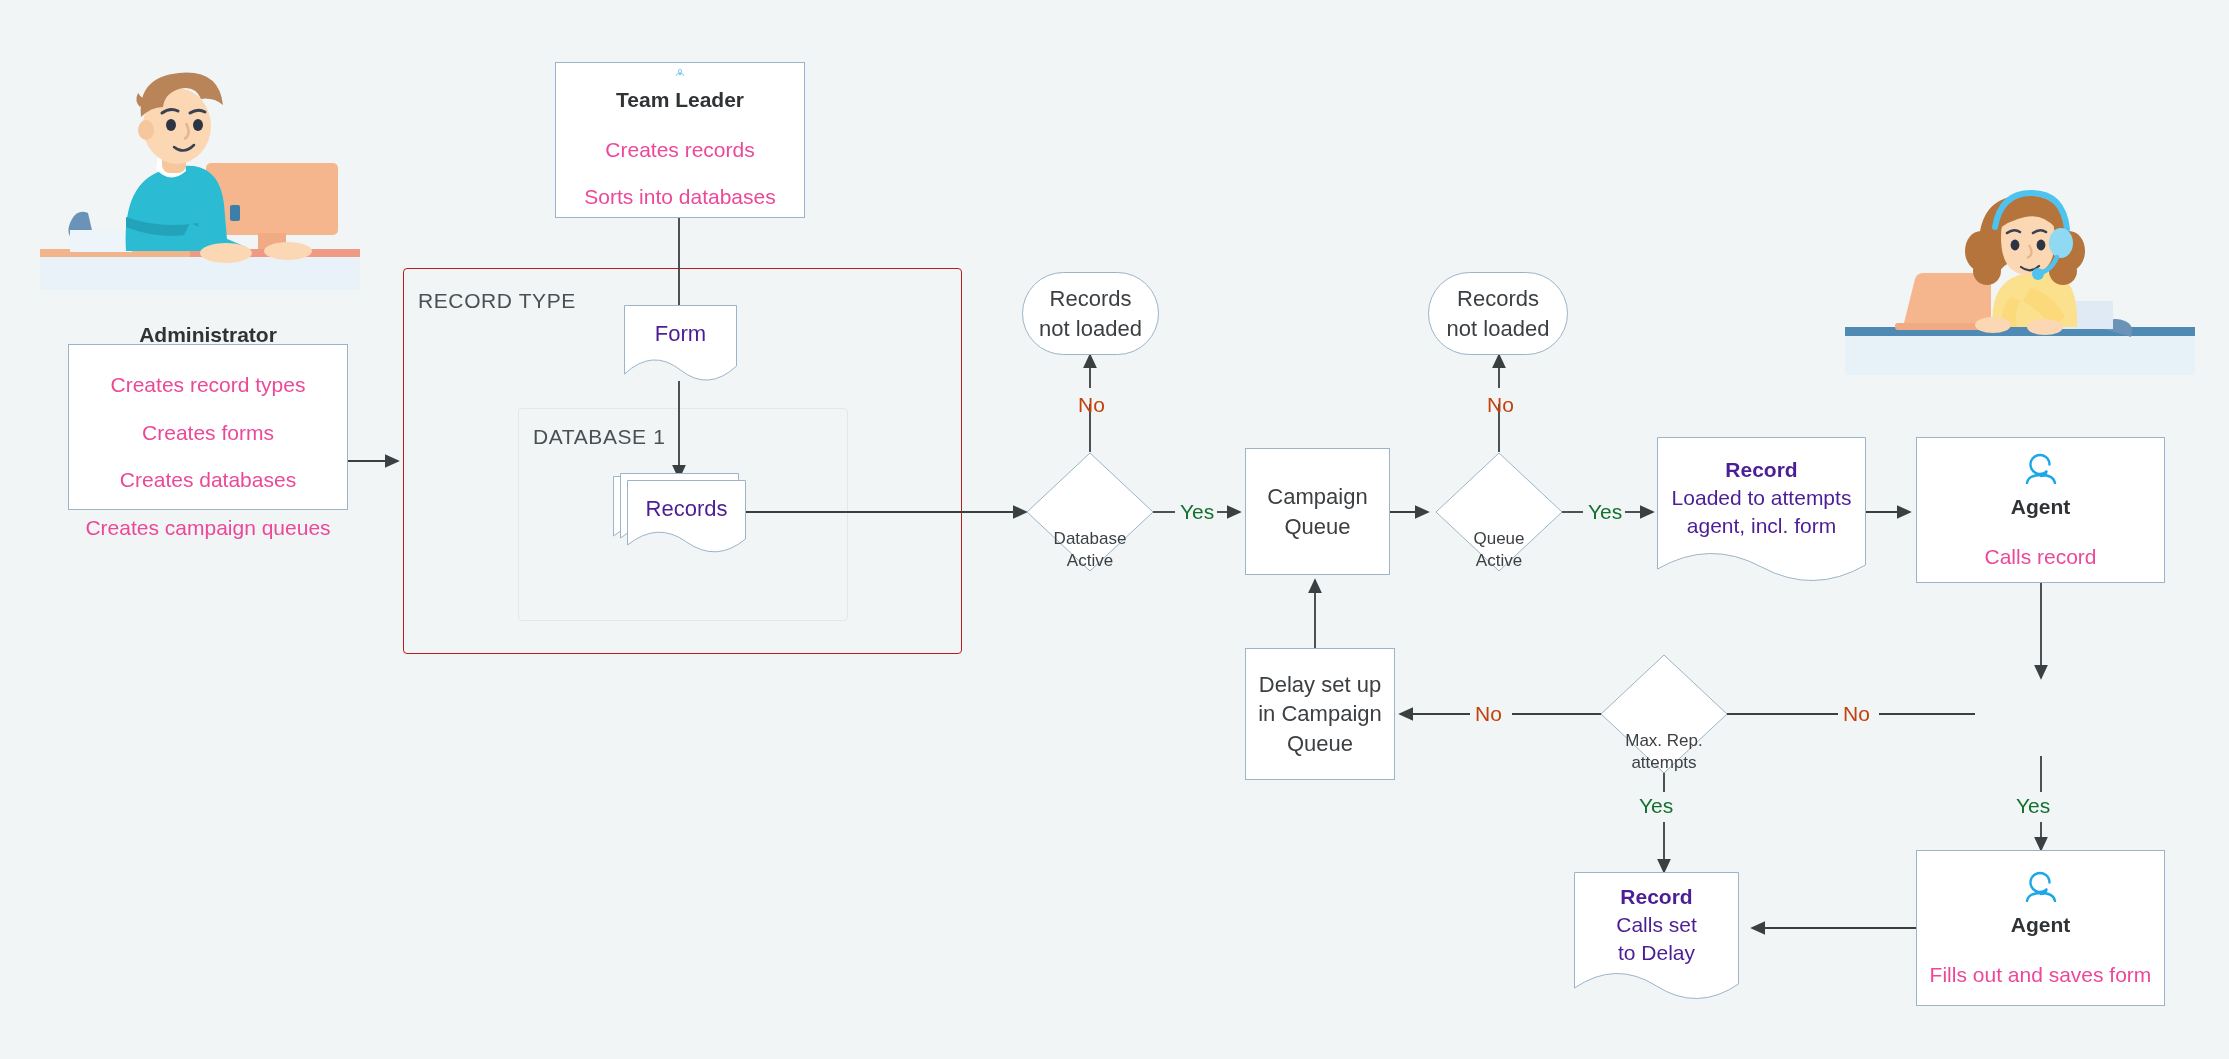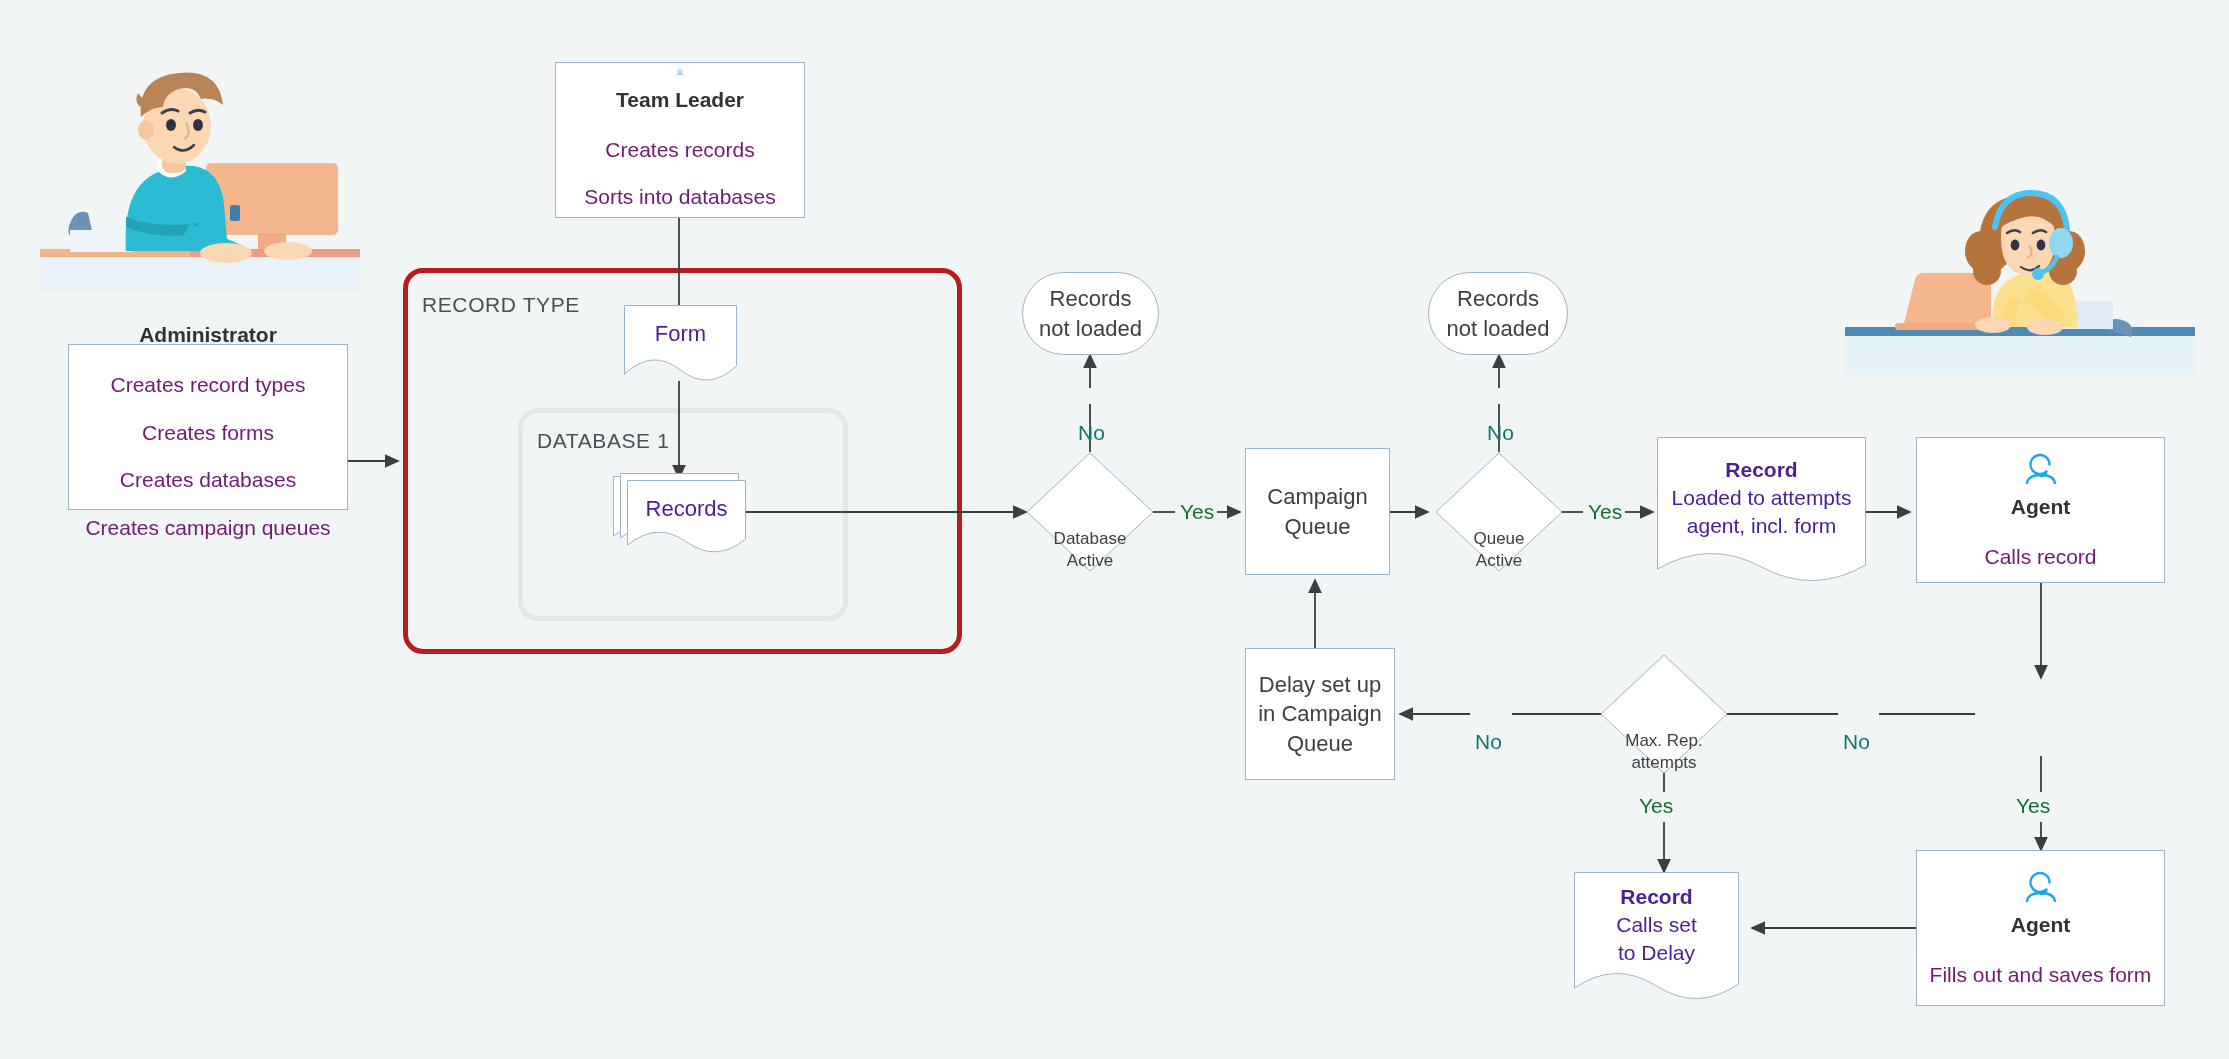--- a/index.html
+++ b/index.html
@@ -28,36 +28,36 @@
     align-items: center;
     justify-content: center;
     text-align: center;
     color: #3c4043;
     line-height: 1.32;
   }
   .node .title {
     font-weight: bold;
     color: #2f3336;
   }
-  .node .sub { color: #701a75; margin-top: 20px; }
+  .node .sub { color: #ec4899; margin-top: 20px; }
 
   
   .person-card { font-size: 21px; padding: 6px 12px; }
   .person-card .title { font-size: 21px; margin-bottom: 2px; }
   .person-card .icon { margin-bottom: 9px; }
 
   
   .proc { font-size: 22px; }
 
   
   .group {
     position: absolute;
     box-sizing: border-box;
-    border: 5px solid #b91c1c;
-    border-radius: 20px;
+    border: 1px solid #b91c1c;
+    border-radius: 4px;
     background: transparent;
   }
   .group > .group-label {
     position: absolute;
     font-size: 21px;
     letter-spacing: 0.6px;
     color: #4a5054;
   }
   .group.inner { border-color: #e2e8e9; }
 
@@ -116,21 +116,21 @@
   }
 
   
   .elabel {
     position: absolute;
     font-size: 21px;
     font-weight: normal;
     white-space: nowrap;
   }
   .elabel.yes { color: #14702f; }
-  .elabel.no  { color: #0f766e; margin-top: 28px; }
+  .elabel.no  { color: #c2410c; }
 
   
   #edges, #art { position: absolute; left: 0; top: 0; }
   #edges { z-index: 1; }
   .illus { position: absolute; }
 </style>
 </head>
 <body>
 
 <div id="canvas">

